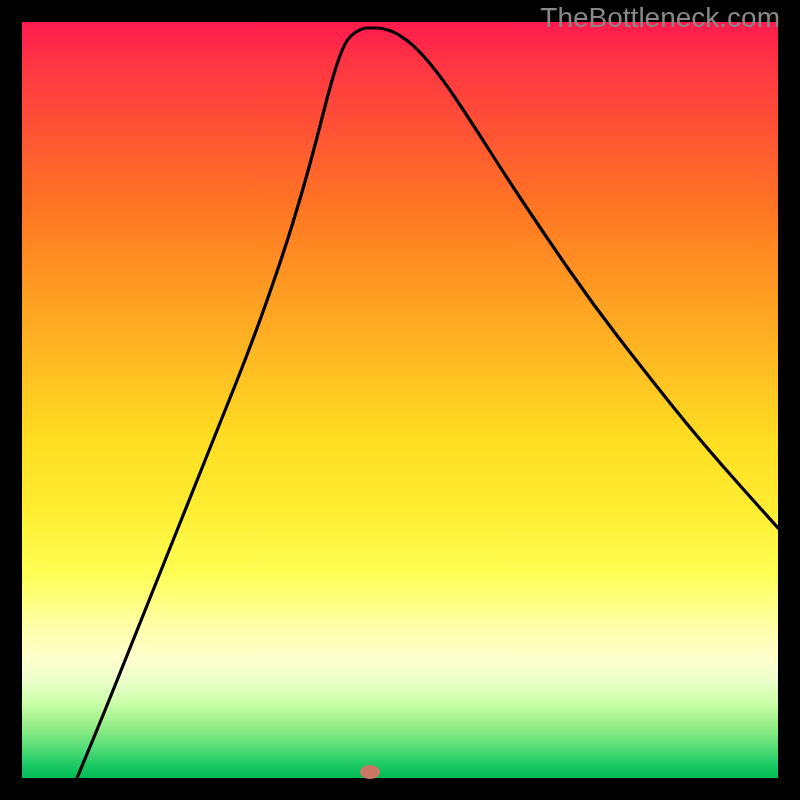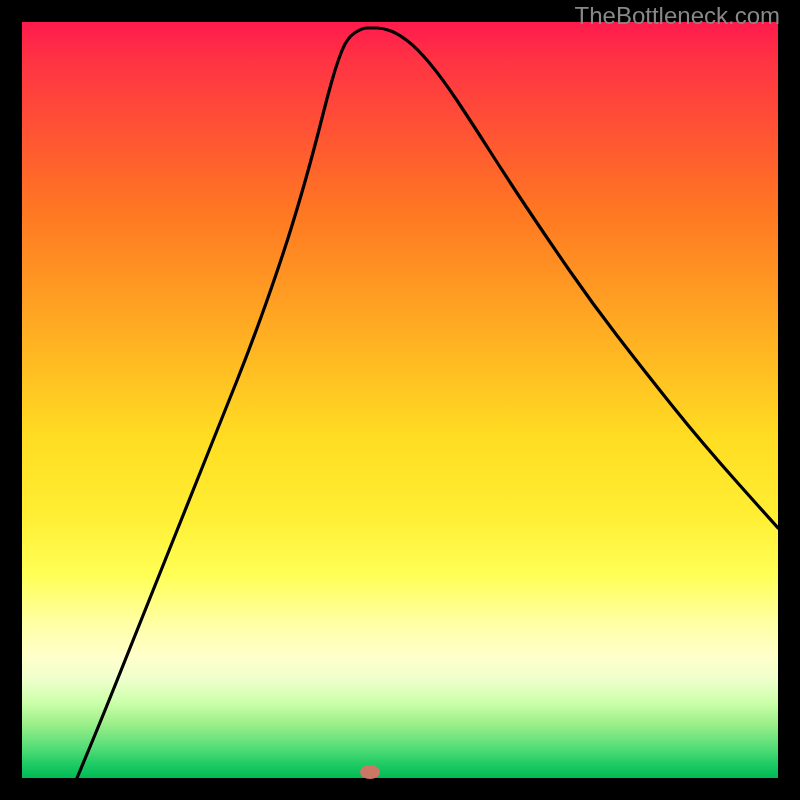--- a/index.html
+++ b/index.html
@@ -9,21 +9,21 @@
     background: #000;
     position: relative;
     font-family: Arial, sans-serif;
     overflow: hidden;
   }
   .watermark {
     position: absolute;
     top: 2px;
     right: 20px;
     color: #888;
-    font-size: 24px;
+    font-size: 28px;
     font-weight: normal;
     z-index: 10;
   }
   .plot-area {
     position: absolute;
     left: 22px;
     top: 22px;
     width: 756px;
     height: 756px;
     background: linear-gradient(to bottom,

